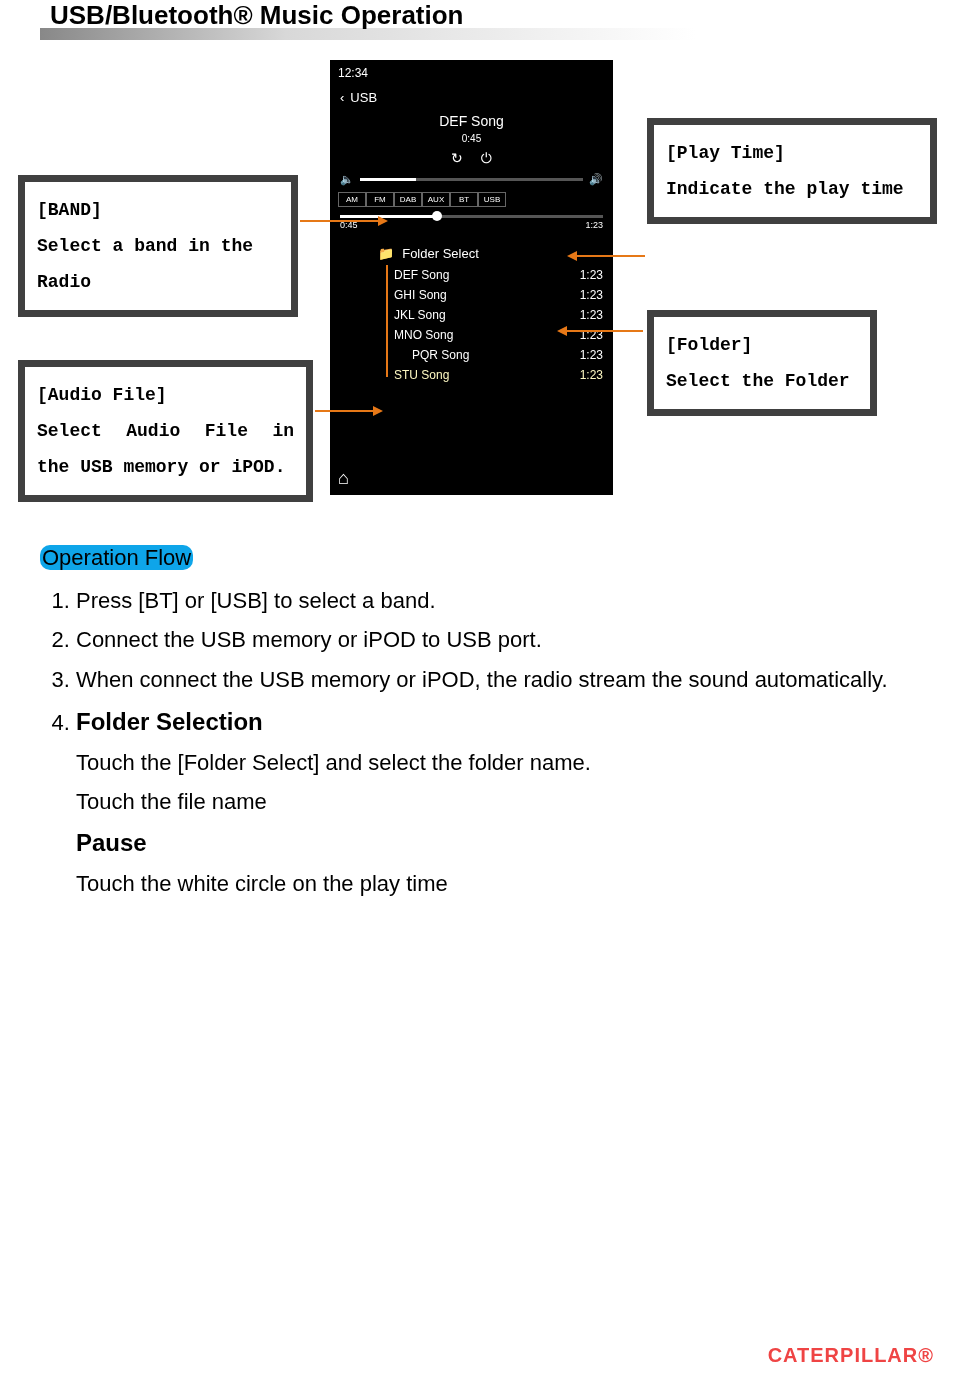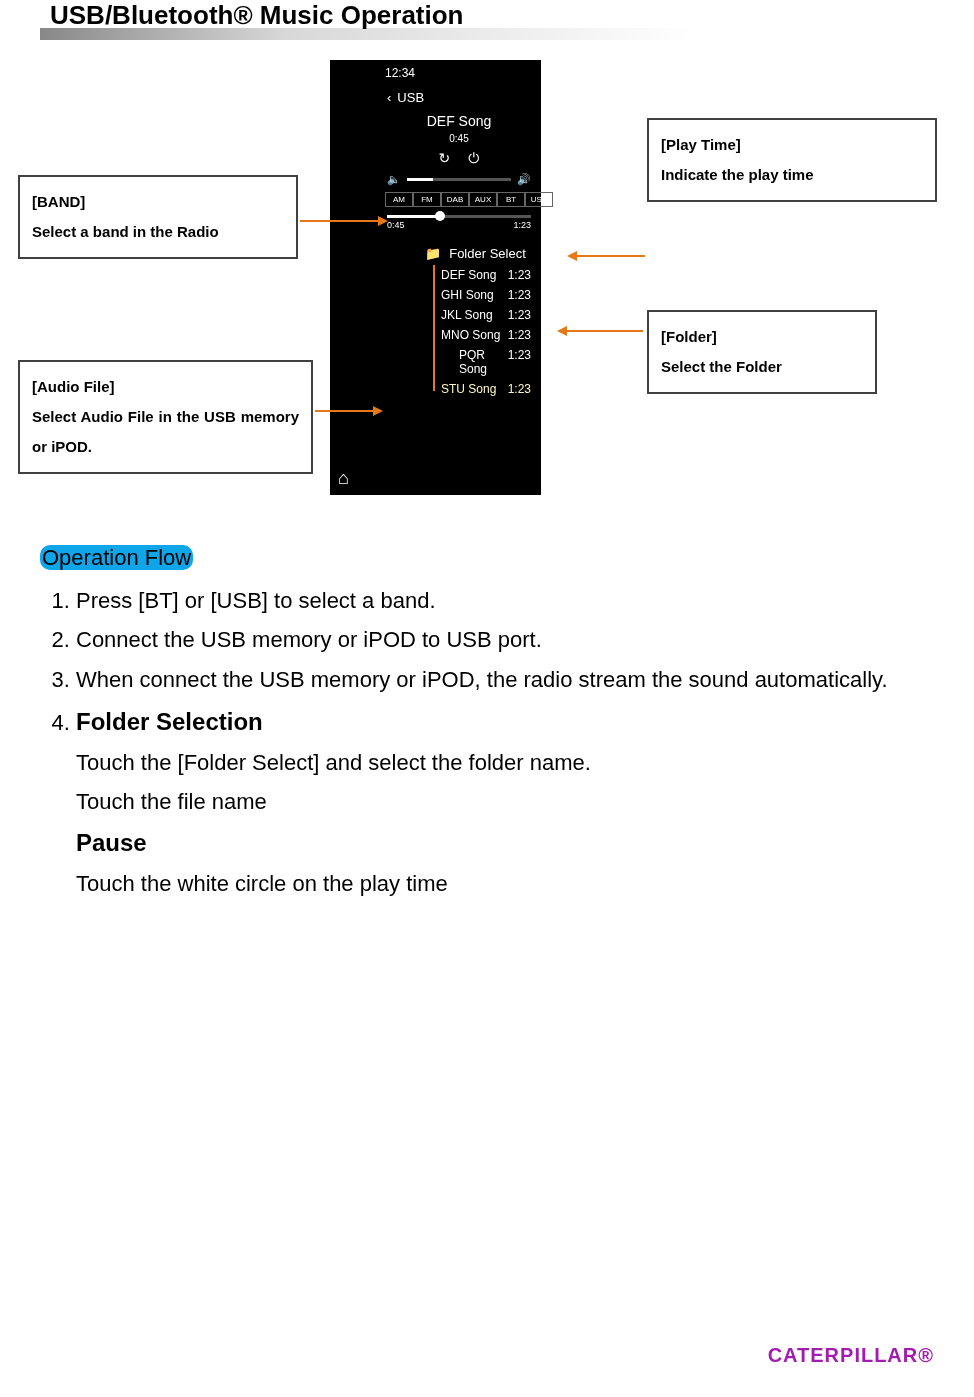--- a/index.html
+++ b/index.html
@@ -37,26 +37,25 @@
     }
     .main-area {
       position: relative;
       width: 100%;
       height: 460px;
     }
     .phone {
       position: absolute;
       left: 330px;
       top: 0;
-      width: 211px;
+      width: 283px;
       height: 435px;
       background: #000;
       color: #fff;
       font-size: 11px;
-      padding-left: 47px;
     }
     .phone-status {
       padding: 6px 8px;
       font-size: 12px;
     }
     .phone-back {
       padding: 4px 10px 6px 10px;
       font-size: 13px;
       display: flex;
       align-items: center;
@@ -144,26 +143,27 @@
     }
     .home-icon {
       position: absolute;
       left: 8px;
       bottom: 6px;
       font-size: 18px;
     }
 
     .callout {
       position: absolute;
-      border: 2px solid #404040;
+      border: 7px solid #404040;
       background: #fff;
       padding: 10px 12px;
-      font-size: 15px;
+      font-size: 18px;
       font-weight: bold;
       line-height: 2.0;
+      font-family: Liberation Mono, monospace;
     }
     .callout-band { left: 18px; top: 115px; width: 280px; }
     .callout-band .desc { font-weight: bold; }
     .callout-audio { left: 18px; top: 300px; width: 295px; }
     .callout-audio .desc { font-weight: bold; text-align: justify; }
     .callout-playtime { left: 647px; top: 58px; width: 290px; }
     .callout-playtime .desc { font-weight: bold; text-align: justify; }
     .callout-folder { left: 647px; top: 250px; width: 230px; }
 
     .arrow {
@@ -219,21 +219,21 @@
     }
     .step4-block { padding-left: 0; }
     .step4-block div { padding: 2px 0; }
 
     .footer-logo {
       position: absolute;
       right: 40px;
       bottom: 30px;
       font-size: 20px;
       font-weight: bold;
-      color: #a21caf;
+      color: #ef4444;
       letter-spacing: 1px;
       font-family: Arial, sans-serif;
     }
   </style>
 </head>
 <body>
 
 <div class="header">
   <div class="header-bar"></div>
   <div class="page-title">USB/Bluetooth®  Music Operation</div>

